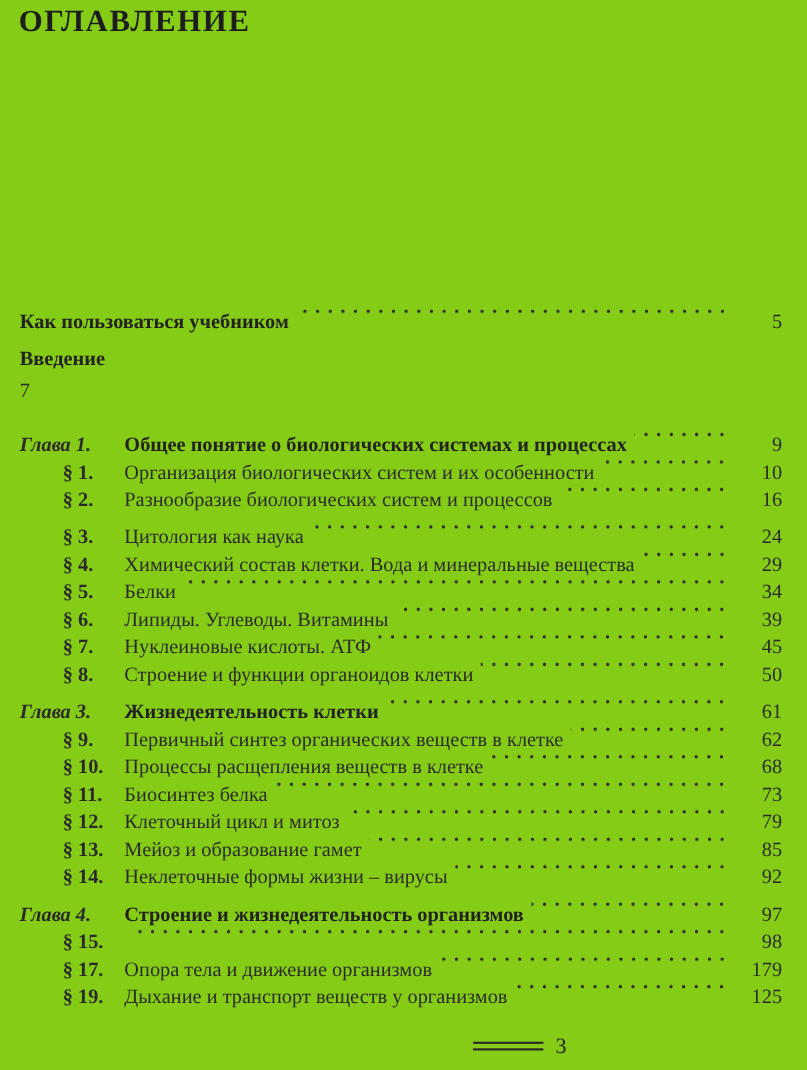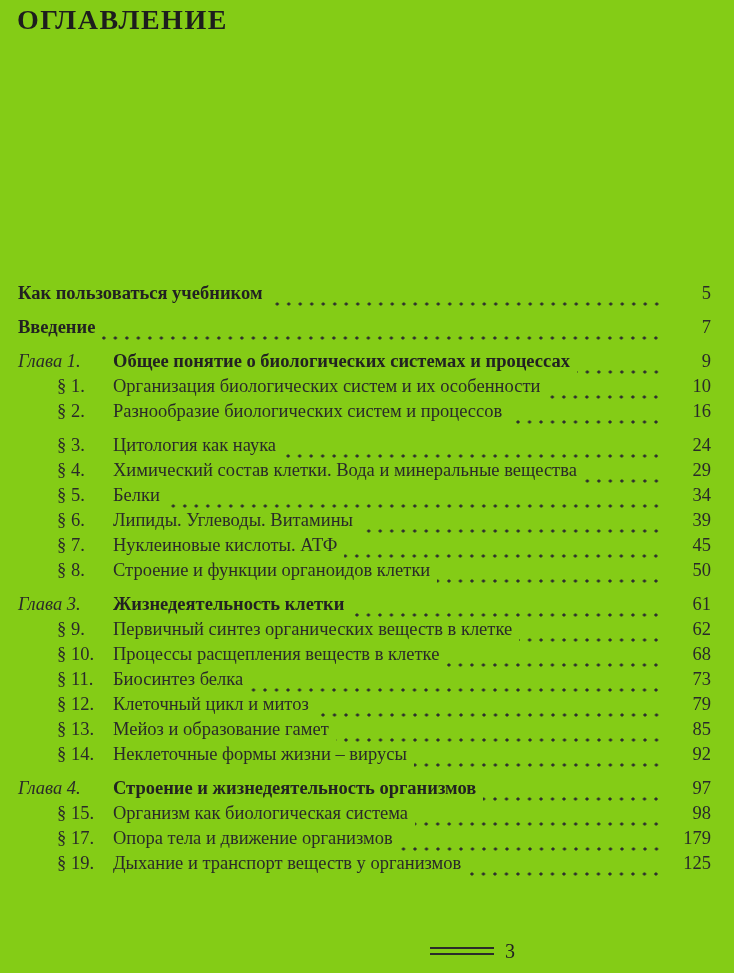--- a/index.html
+++ b/index.html
@@ -24,28 +24,28 @@
     color: #1d1d1d;
   }
   .toc {
     position: absolute;
     left: 18px;
     right: 23px;
     top: 281px;
   }
   .row {
     display: flex;
-    align-items: flex-end;
+    align-items: flex-start;
     line-height: 25px;
     font-size: 18.5px;
     white-space: nowrap;
   }
-  .front-row + .front-row { margin-top: 9px; }
+  .front-row + .front-row { margin-top: 9px; flex-direction: column; }
   .group { margin-top: 9px; }
-  .label { flex: 0 0 95px; box-sizing: border-box; }
+  .label { flex: 0 0 95px; box-sizing: border-box; font-weight: bold; }
   .chap-label { font-style: italic; }
   .sec-label { padding-left: 39px; }
   .title { flex: 0 0 auto; }
   .bold { font-weight: 700; color: #222222; }
   .leader {
     flex: 1 1 auto;
     height: 4px;
     margin: 0 9px 0 7px;
     background-image: radial-gradient(circle, #2e2e2e 1.35px, rgba(0,0,0,0) 1.8px);
     background-size: 11.5px 4px;
@@ -197,21 +197,20 @@
 
     <div class="group">
       <div class="row">
         <span class="label chap-label">Глава 4.</span>
         <span class="title bold">Строение и жизнедеятельность организмов</span>
         <span class="leader"></span>
         <span class="pagenum">97</span>
       </div>
       <div class="row">
         <span class="label sec-label">§ 15.</span>
-        <span class="title">Организм как биологическая система</span>
         <span class="leader"></span>
         <span class="pagenum">98</span>
       </div>
       <div class="row">
         <span class="label sec-label">§ 17.</span>
         <span class="title">Опора тела и движение организмов</span>
         <span class="leader"></span>
         <span class="pagenum">179</span>
       </div>
       <div class="row">

